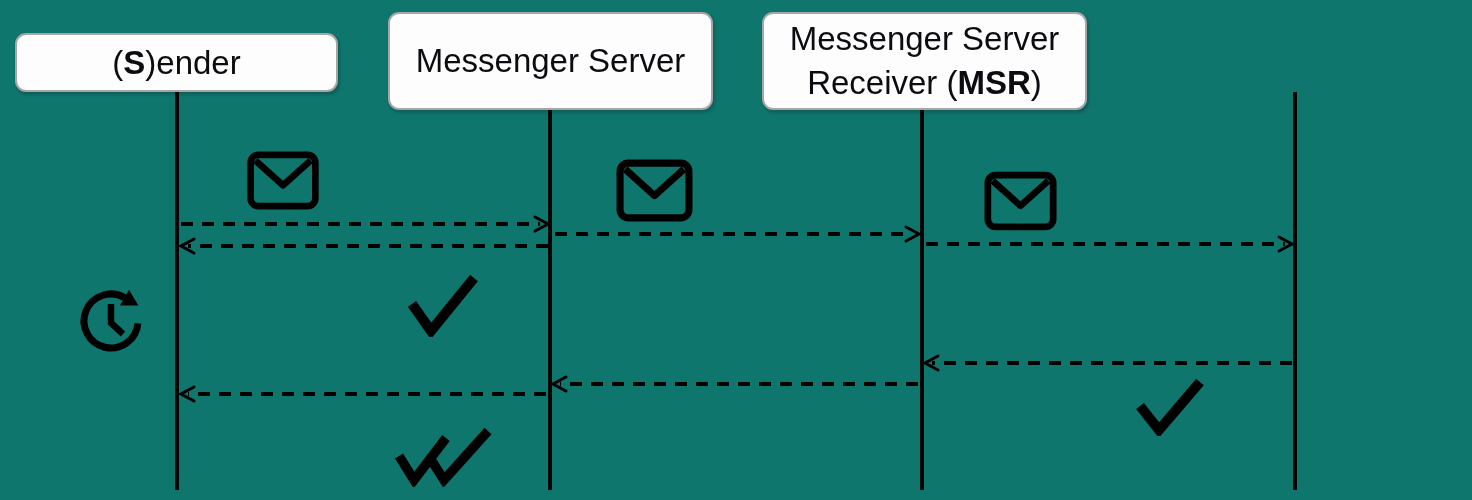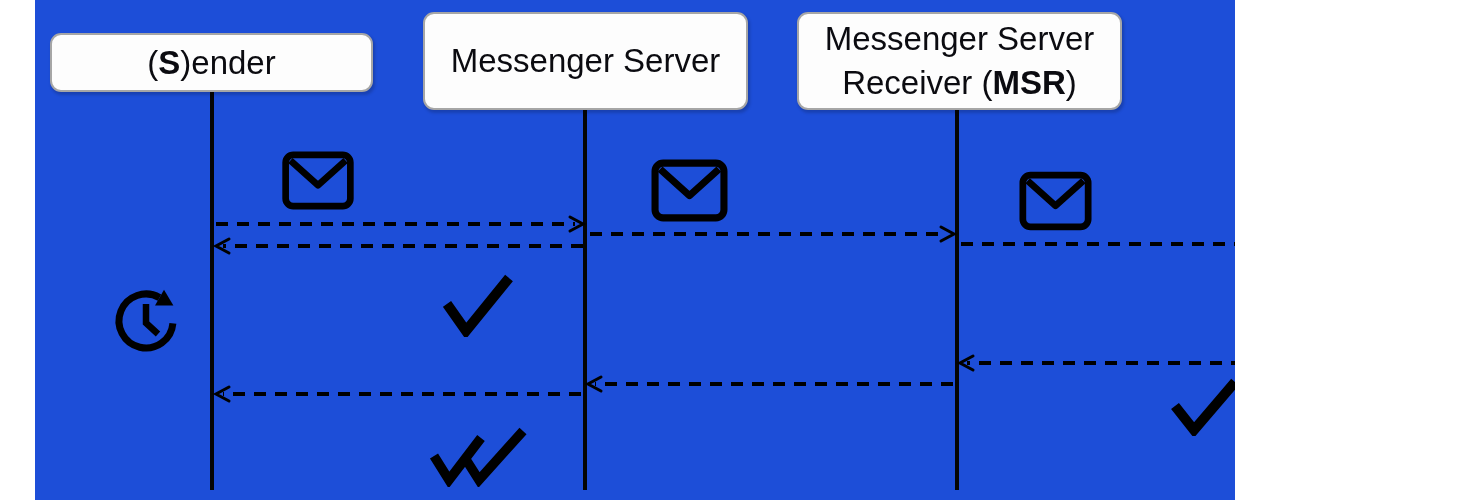--- a/index.html
+++ b/index.html
@@ -1,18 +1,18 @@
 <!DOCTYPE html>
 <html><head>
 <meta charset="utf-8">
 <style>
   html,body{margin:0;padding:0;background:#ffffff;}
   .canvas{
-    position:relative;width:1200px;height:500px;background:#1d4ed8;
-    font-family:"Liberation Sans","DejaVu Sans",sans-serif;overflow:hidden;margin-left:35px;
+    position:relative;width:1472px;height:500px;background:#0f766e;
+    font-family:"Liberation Sans","DejaVu Sans",sans-serif;overflow:hidden;
   }
   .actor{
     position:absolute;box-sizing:border-box;
     background:#fdfdfd;border:2px solid #a6a6a6;border-radius:11px;
     box-shadow:1.5px 2.5px 3px rgba(0,0,0,0.18);
     display:flex;flex-direction:column;justify-content:center;align-items:center;
     color:#0b0b10;font-size:33px;
   }
   .actor .lbl{line-height:44px;white-space:nowrap;}
   .actor .lbl b{font-weight:700;}

